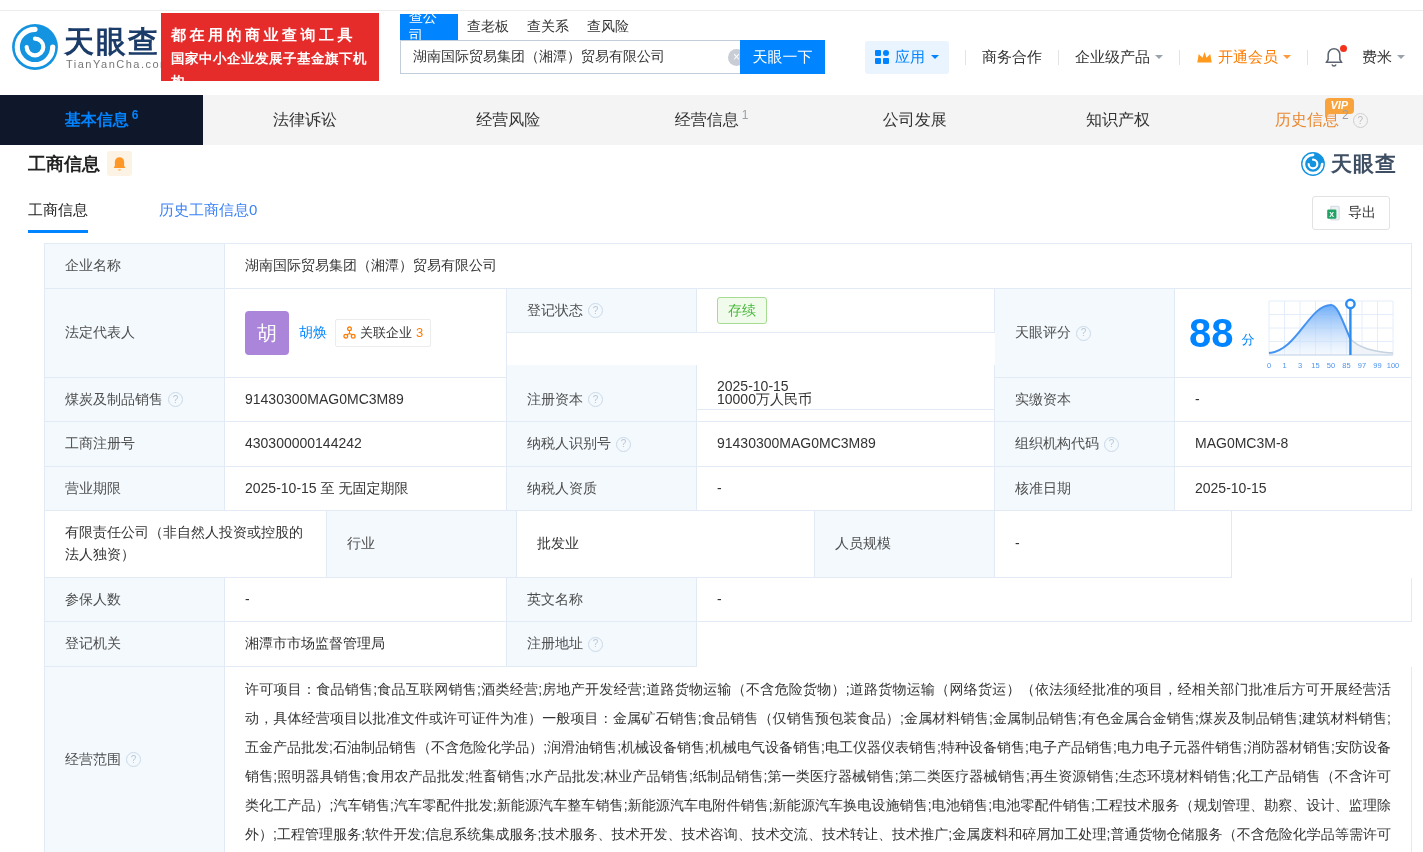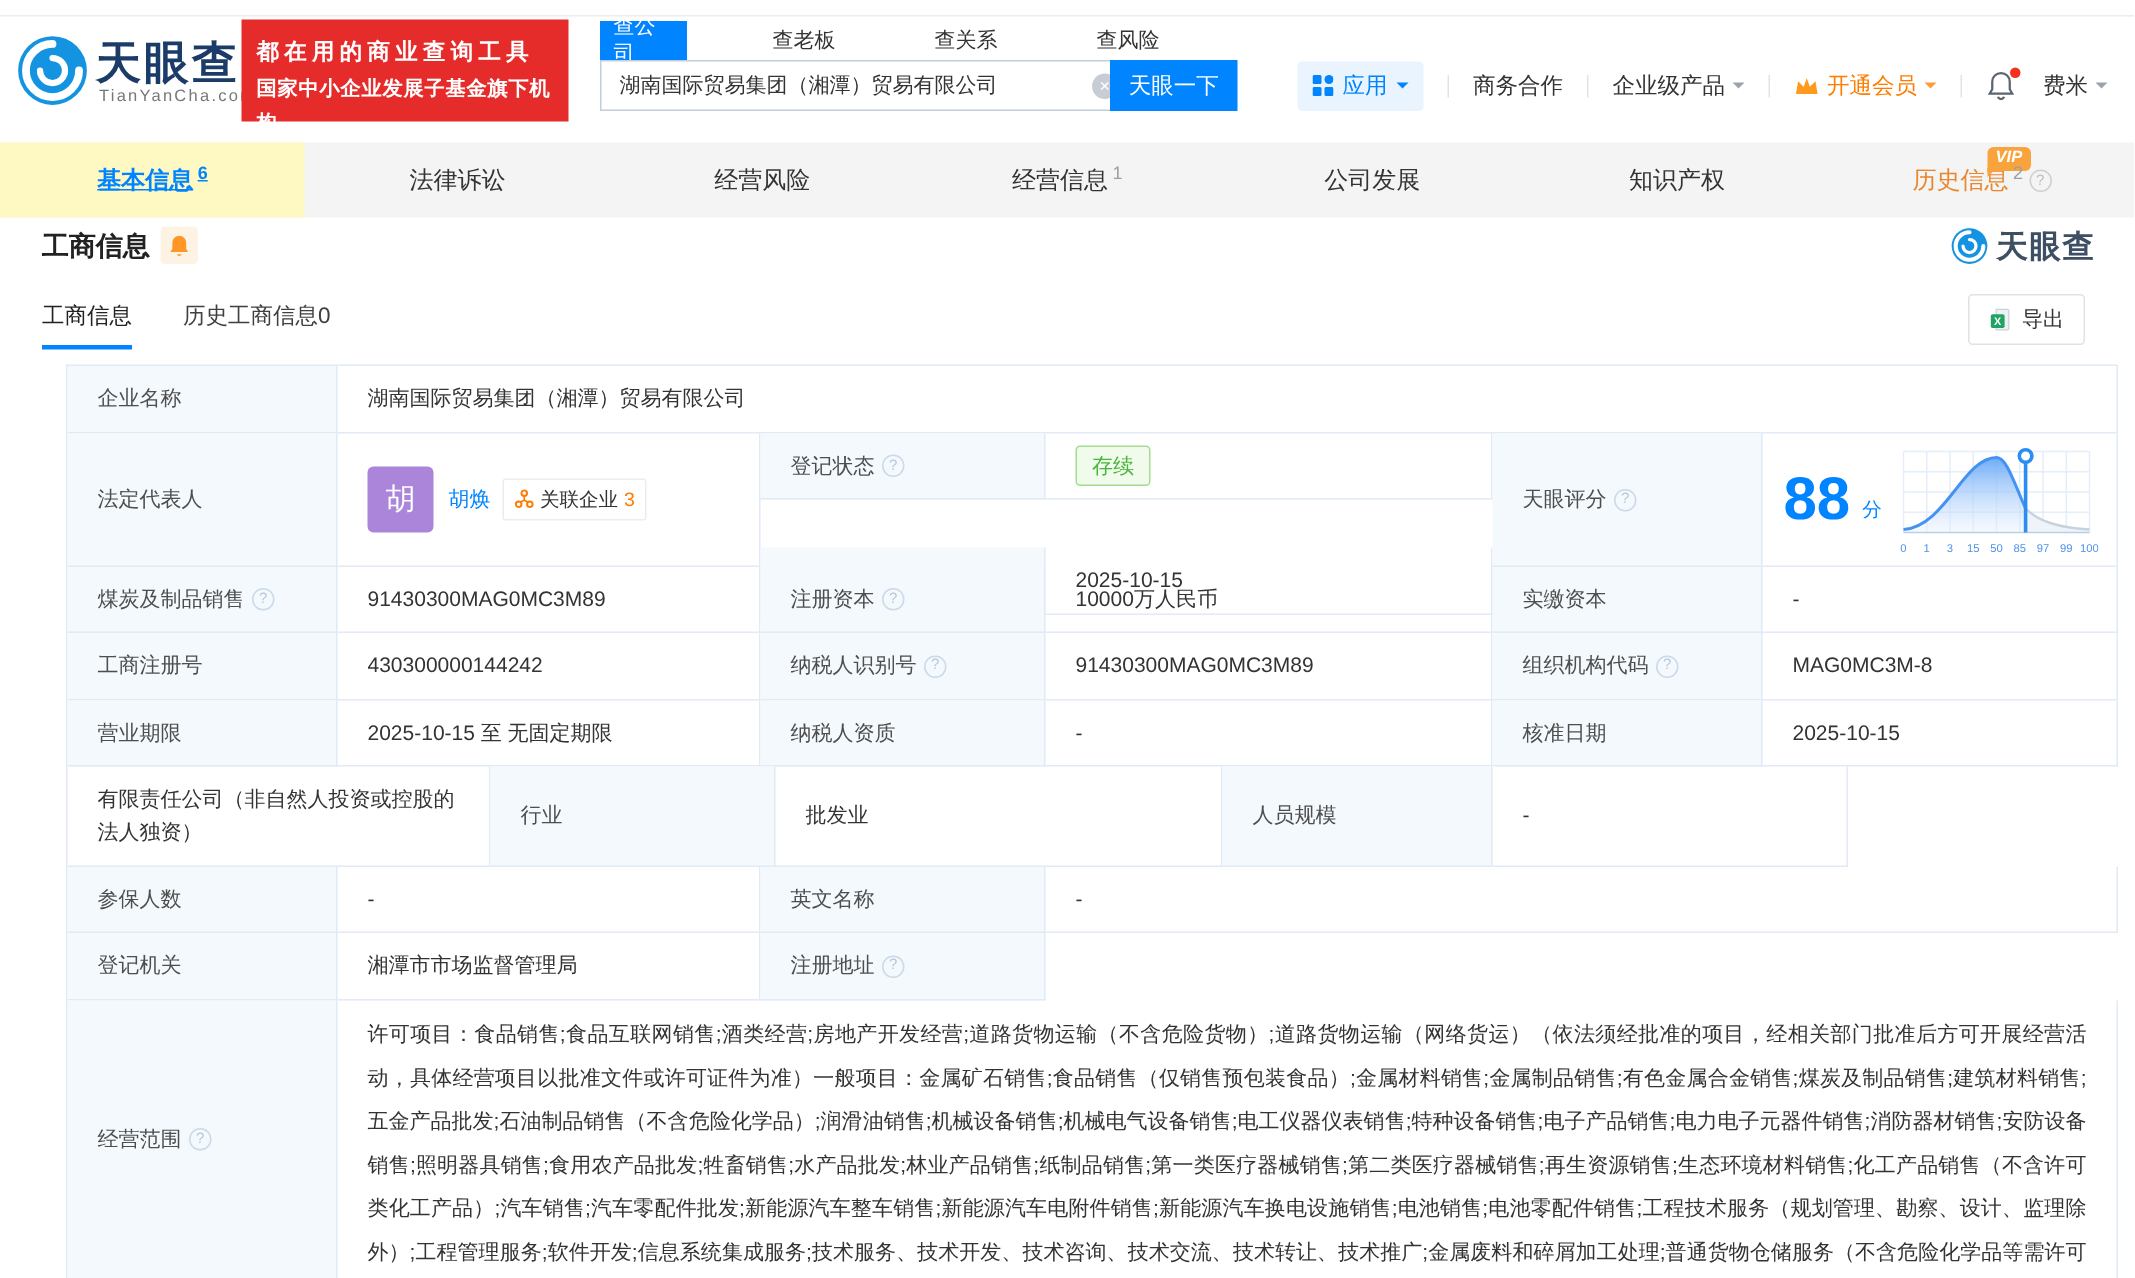--- a/index.html
+++ b/index.html
@@ -7,60 +7,60 @@
   .page{position:relative;width:1423px;height:852px;background:#fff;overflow:hidden;}
   .topline{position:absolute;top:10px;left:0;width:100%;height:1px;background:#ececec;}
 
   
   .logo-ic{position:absolute;left:10px;top:22px;}
   .logo-cn{position:absolute;left:64px;top:22px;font-size:30px;font-weight:700;color:#1b3c68;letter-spacing:2px;}
   .logo-en{position:absolute;left:66px;top:58px;font-size:11px;color:#777;letter-spacing:1.5px;}
   .promo{position:absolute;left:161px;top:13px;width:218px;height:68px;background:#e62b2b;color:#fff;box-sizing:border-box;padding:10px 0 0 10px;}
   .promo .l1{font-size:15px;font-weight:700;letter-spacing:3.5px;line-height:24px;}
   .promo .l2{font-size:13.5px;font-weight:700;letter-spacing:.5px;line-height:23px;}
-  .stabs{position:absolute;left:400px;top:14px;height:26px;display:flex;align-items:stretch;font-size:14px;gap:48px;}
+  .stabs{position:absolute;left:400px;top:14px;height:26px;display:flex;align-items:stretch;font-size:14px;}
   .stab{display:flex;align-items:center;padding:0 9px;color:#333;cursor:pointer;}
   .stab.active{background:#0084ff;color:#fff;width:40px;justify-content:center;}
   .sinput{position:absolute;left:400px;top:40px;width:356px;height:34px;box-sizing:border-box;border:1px solid #c2cddb;padding:0 32px 0 12px;font-size:14px;color:#333;outline:none;font-family:inherit;}
   .sclear{position:absolute;left:728px;top:49px;width:17px;height:17px;border-radius:50%;background:#c8cdd5;color:#fff;font-size:12px;line-height:17px;text-align:center;cursor:pointer;}
   .sbtn{position:absolute;left:740px;top:40px;width:85px;height:34px;background:#0084ff;color:#fff;font-size:15px;border:none;display:flex;align-items:center;justify-content:center;cursor:pointer;}
   .hnav{position:absolute;right:18px;top:40px;height:34px;display:flex;align-items:center;gap:16px;font-size:15px;color:#333;}
   .chip{display:flex;align-items:center;gap:6px;background:#e9f4ff;color:#0084ff;border-radius:3px;padding:7px 10px;cursor:pointer;}
   .hdiv{width:1px;height:15px;background:#e3e3e3;}
   .hitem{display:flex;align-items:center;gap:5px;cursor:pointer;}
   .vip-txt{color:#ff7c00;font-weight:400;}
   .caret{width:0;height:0;border:4px solid transparent;border-top-color:#9aa3ad;margin-top:4px;}
   .caret.blue{border-top-color:#0084ff;} .caret.orange{border-top-color:#ff9a3d;}
   .bellwrap{position:relative;width:22px;height:22px;cursor:pointer;}
   .reddot{position:absolute;top:-1px;right:-1px;width:7px;height:7px;border-radius:50%;background:#f3321e;}
 
   
   .mtabs{position:absolute;top:95px;left:0;width:1423px;height:50px;background:#f4f4f4;display:flex;}
   .mtab{flex:1;display:flex;align-items:center;justify-content:center;font-size:16px;color:#333;position:relative;cursor:pointer;}
-  .mtab.active{background:#fef9c3;color:#0084ff;font-weight:700;text-decoration:underline;}
+  .mtab.active{background:#0f172a;color:#0084ff;font-weight:700;}
   .cnt{font-size:12px;margin-left:3px;transform:translateY(-5px);color:#9aa0a6;}
   .mtab.active .cnt{color:#0084ff;}
   .mtab.hist{color:#e8872e;}
   .vipbadge{position:absolute;top:3px;left:52%;background:#f9a33c;color:#fff;font-size:11px;font-style:italic;font-weight:700;border-radius:4px 4px 4px 0;padding:1px 6px 2px 5px;line-height:13px;}
   .vipbadge:after{content:"";position:absolute;left:0;bottom:-4px;border:3px solid transparent;border-top-color:#f9a33c;border-left-color:#f9a33c;}
   .q{width:15px;height:15px;border-radius:50%;border:1px solid #ccd9e8;color:#b8c8da;font-size:10px;display:inline-flex;align-items:center;justify-content:center;flex:none;cursor:pointer;box-sizing:border-box;}
   .q.gray{border-color:#cfcfcf;color:#c0c0c0;}
 
   
   .sechead-title{position:absolute;left:28px;top:152px;font-size:18px;font-weight:700;color:#222;}
   .bellchip{position:absolute;left:107px;top:151px;width:25px;height:25px;background:#fdf3e4;border-radius:3px;display:flex;align-items:center;justify-content:center;cursor:pointer;}
   .wmark{position:absolute;right:26px;top:150px;display:flex;align-items:center;gap:5px;}
   .wmark-txt{font-size:21px;font-weight:700;color:#3f4f63;letter-spacing:1px;}
 
   
   .ctabs{position:absolute;left:28px;top:201px;display:flex;gap:34px;font-size:15px;}
   .ctab{position:relative;padding-bottom:13px;cursor:pointer;}
   .ctab.cur{color:#222;}
   .ctab.cur:after{content:"";position:absolute;left:0;right:0;bottom:0;height:3px;background:#0084ff;}
-  .ctab.dis{color:#404040;}
+  .ctab.dis{color:#3b82f6;margin-left:37px;}
   .export{position:absolute;right:33px;top:196px;height:34px;box-sizing:border-box;border:1px solid #e2e2e2;border-radius:3px;display:flex;align-items:center;gap:6px;padding:0 13px;font-size:14px;color:#333;background:#fff;cursor:pointer;}
 
   
   .tbl{position:absolute;left:44px;top:243px;width:1367px;border-top:1px solid #e1eaf5;border-left:1px solid #e1eaf5;font-size:14px;}
   .trow{display:flex;}
   .cell{box-sizing:border-box;border-right:1px solid #e1eaf5;border-bottom:1px solid #e1eaf5;display:flex;align-items:center;padding:0 20px;color:#333;line-height:1.55;}
   .lbl{background:#f3f9fd;color:#4e4e4e;gap:5px;}
   .w1{width:180px}.w2{width:282px}.w3{width:190px}.w4{width:298px}.w5{width:180px}.w6{width:237px}.w46{width:715px}.w26{width:1187px}
   .midstack{width:488px;display:flex;flex-direction:column;gap:32px;}
   .subrow{display:flex;}

